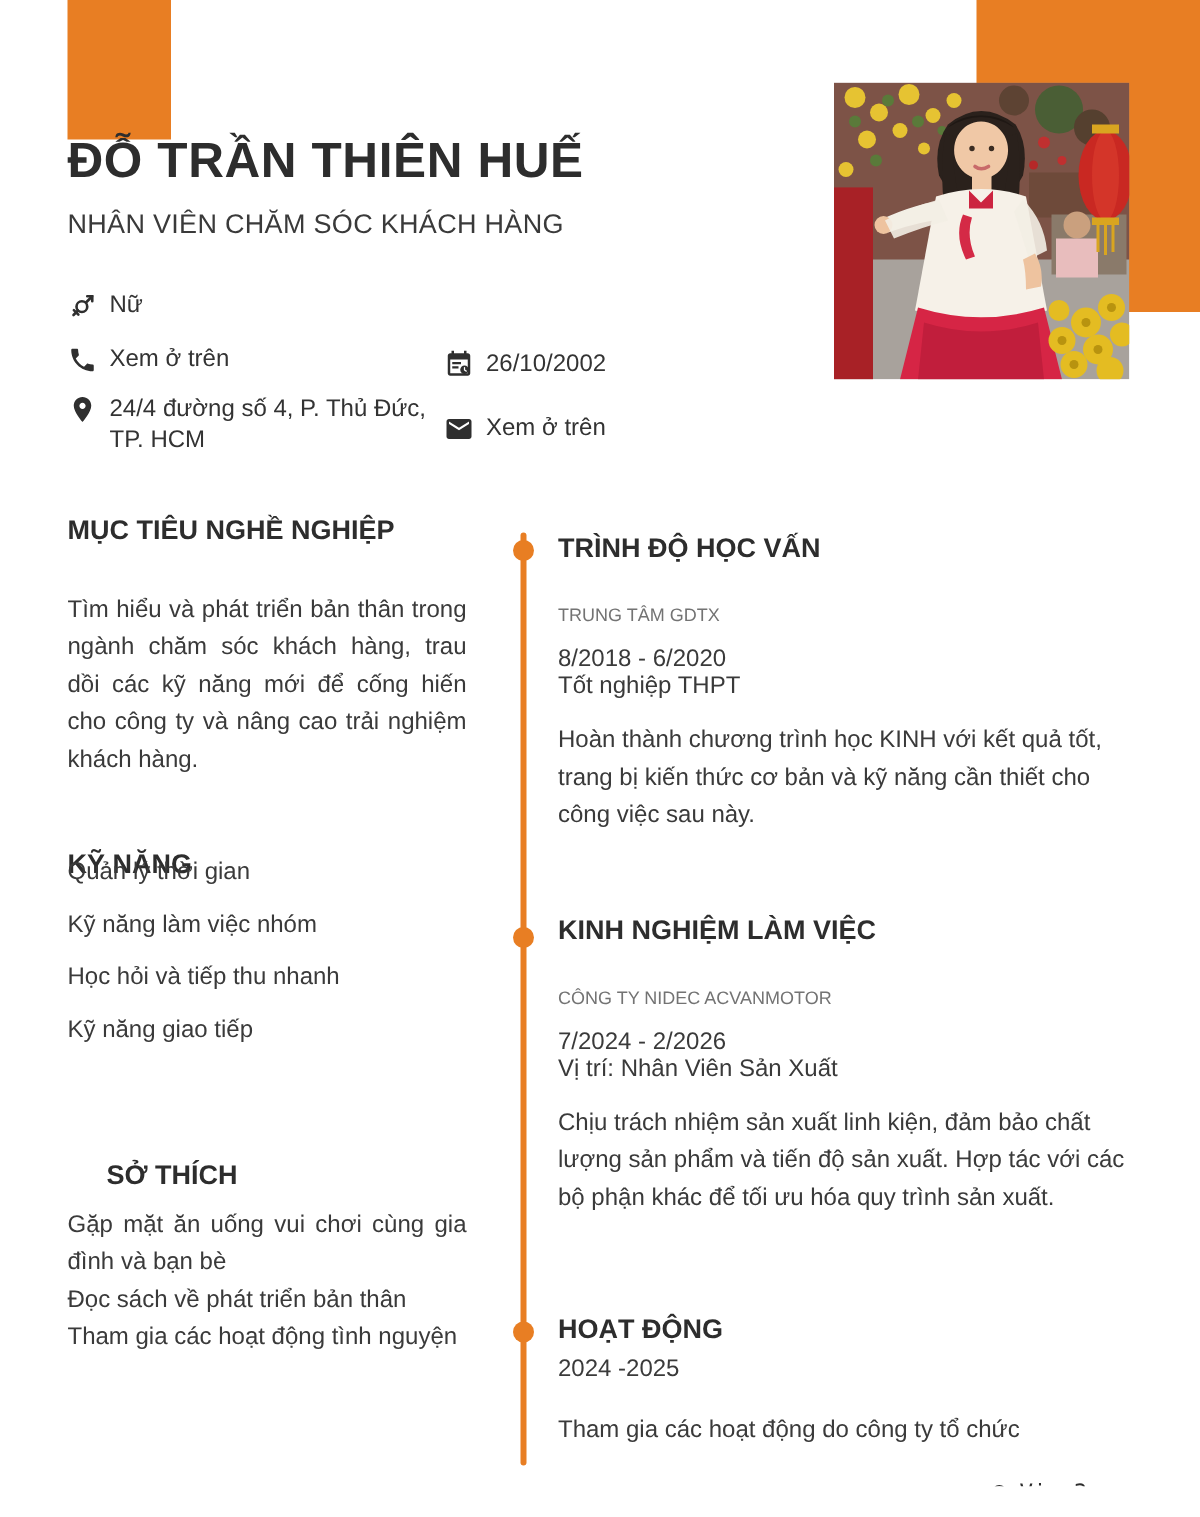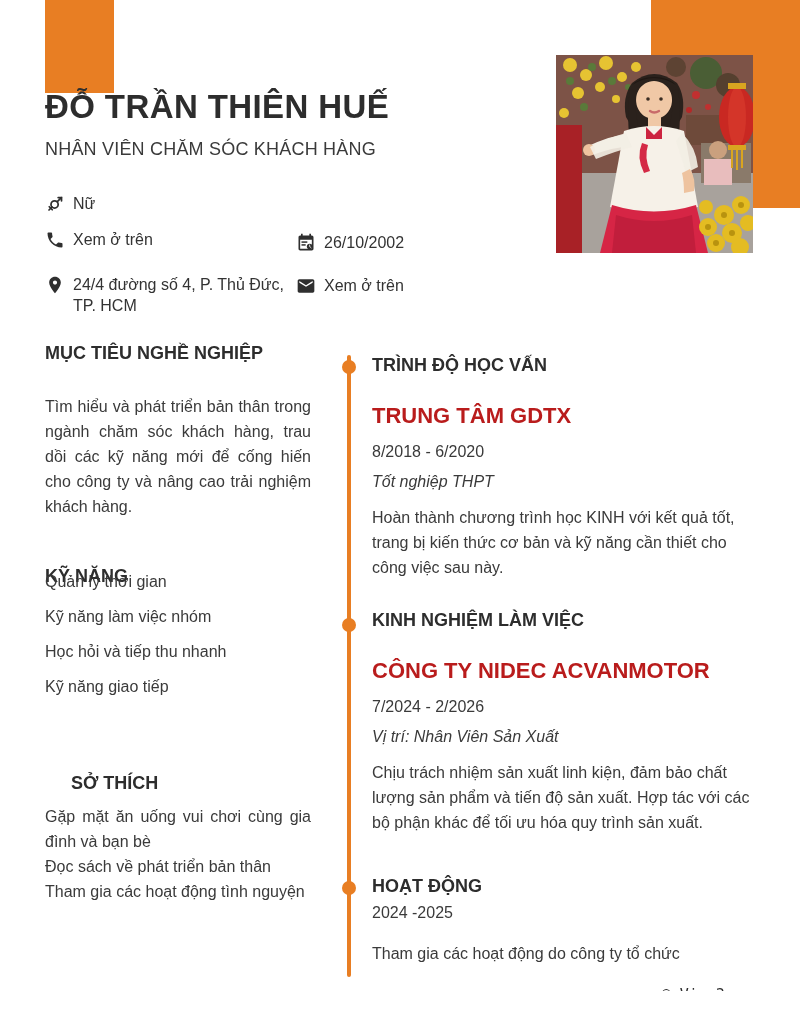--- a/index.html
+++ b/index.html
@@ -32,23 +32,23 @@
   .hob-list{position:absolute;left:45px;top:804px;width:266px;font-size:16px;line-height:25px;text-align:justify;color:#3a3a3a;}
 
   
   .tl-line{position:absolute;left:347px;top:355px;width:4px;height:622px;background:#E87E23;border-radius:2px;}
   .tl-dot{position:absolute;left:342px;width:14px;height:14px;border-radius:50%;background:#E87E23;}
   .dot1{top:360px;} .dot2{top:618px;} .dot3{top:881px;}
 
   
   .rsec{position:absolute;left:372px;width:392px;color:#3a3a3a;}
   .rsec .rhead{margin:0;font-size:18px;font-weight:700;color:#2d2d2d;}
-  .rsec .org{margin-top:27px;font-size:22px;font-weight:700;color:#b91c1c;}
+  .rsec .org{margin-top:27px;font-size:12px;font-weight:400;color:#737373;}
   .rsec .period{margin-top:14px;font-size:16px;}
-  .rsec .line{margin-top:12px;font-size:16px;font-style:italic;}
+  .rsec .line{margin-top:0;font-size:16px;}
   .rsec .desc{margin-top:14px;font-size:16px;line-height:25px;}
   .sec-edu{top:355px;} .sec-exp{top:610px;} .sec-act{top:876px;}
   .sec-act .period{margin-top:7px;}
   .sec-act .desc{margin-top:19px;}
 
   .footer{position:absolute;right:30px;top:986px;font-family:"DejaVu Sans Mono","Liberation Mono",monospace;
           font-size:15px;color:#2d2d2d;}
 </style>
 </head>
 <body>
@@ -170,21 +170,21 @@
     <svg class="ic" viewBox="0 0 24 24" fill="#2f2f2f">
       <path d="M19 3h-1V1h-2v2H8V1H6v2H5c-1.11 0-1.99.9-1.99 2L3 19c0 1.1.89 2 2 2h14c1.1 0 2-.9 2-2V5c0-1.1-.9-2-2-2zm0 16H5V8h14v11z"></path>
       <circle cx="16.4" cy="16.2" r="3.4" fill="#2f2f2f"></circle>
       <path d="M16.4 14.4v2l1.4.9" stroke="#ffffff" stroke-width="1" fill="none" stroke-linecap="round"></path>
       <rect x="6.6" y="10" width="7" height="1.8"></rect>
       <rect x="6.6" y="13.4" width="5" height="1.8"></rect>
     </svg>
     <span class="txt">26/10/2002</span>
   </div>
 
-  <div class="contact-row addr" style="left:45px;top:274px;">
+  <div class="contact-row addr" style="left:45px;top:262px;">
     <svg class="ic" viewBox="0 0 24 24" fill="#2f2f2f">
       <path d="M12 2C8.13 2 5 5.13 5 9c0 5.25 7 13 7 13s7-7.75 7-13c0-3.87-3.13-7-7-7zm0 9.5c-1.38 0-2.5-1.12-2.5-2.5s1.12-2.5 2.5-2.5 2.5 1.12 2.5 2.5-1.12 2.5-2.5 2.5z"></path>
     </svg>
     <span class="txt">24/4 đường số 4, P. Thủ Đức, TP. HCM</span>
   </div>
 
   <div class="contact-row" style="left:296px;top:275px;">
     <svg class="ic" viewBox="0 0 24 24" fill="#2f2f2f">
       <path d="M20 4H4c-1.1 0-1.99.9-1.99 2L2 18c0 1.1.9 2 2 2h16c1.1 0 2-.9 2-2V6c0-1.1-.9-2-2-2zm0 4l-8 5-8-5V6l8 5 8-5v2z"></path>
     </svg>

